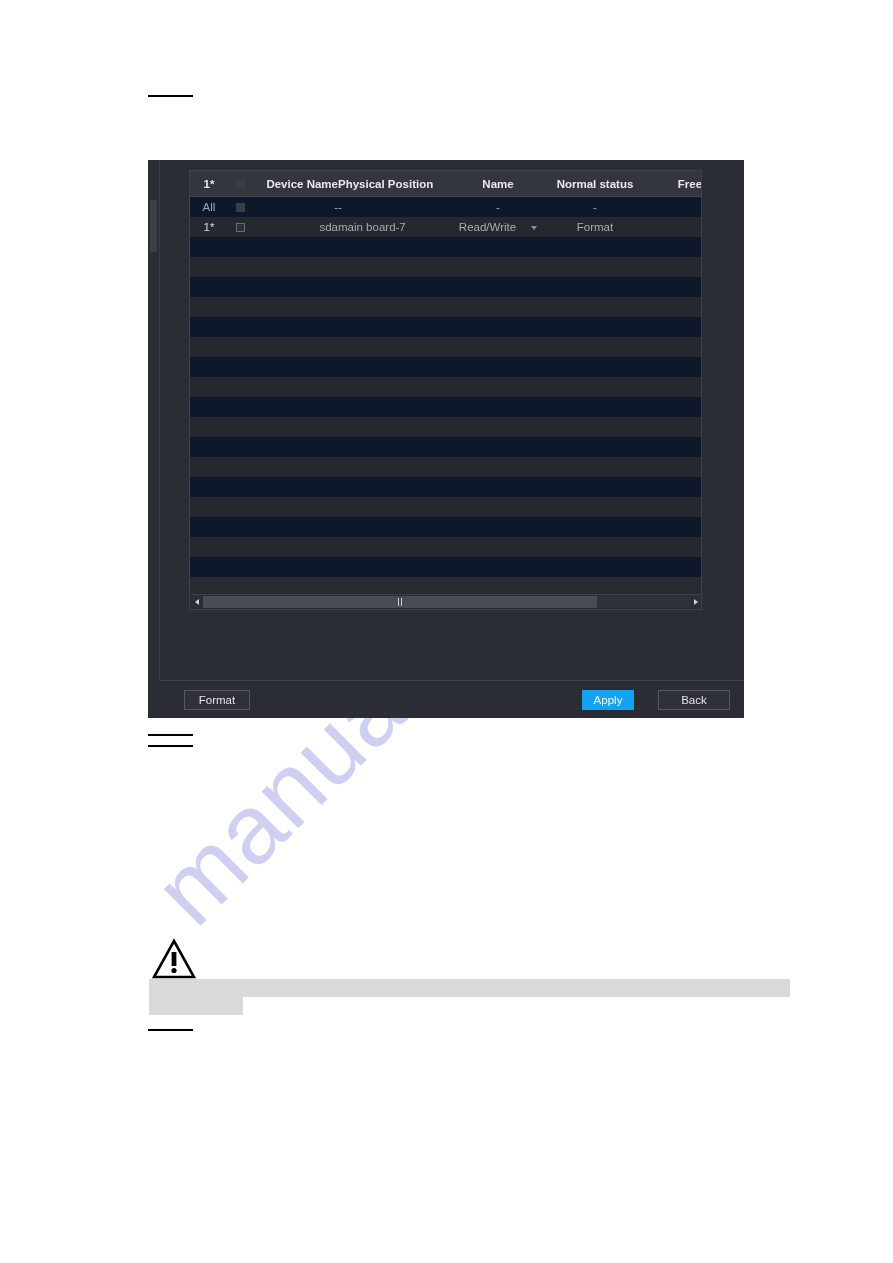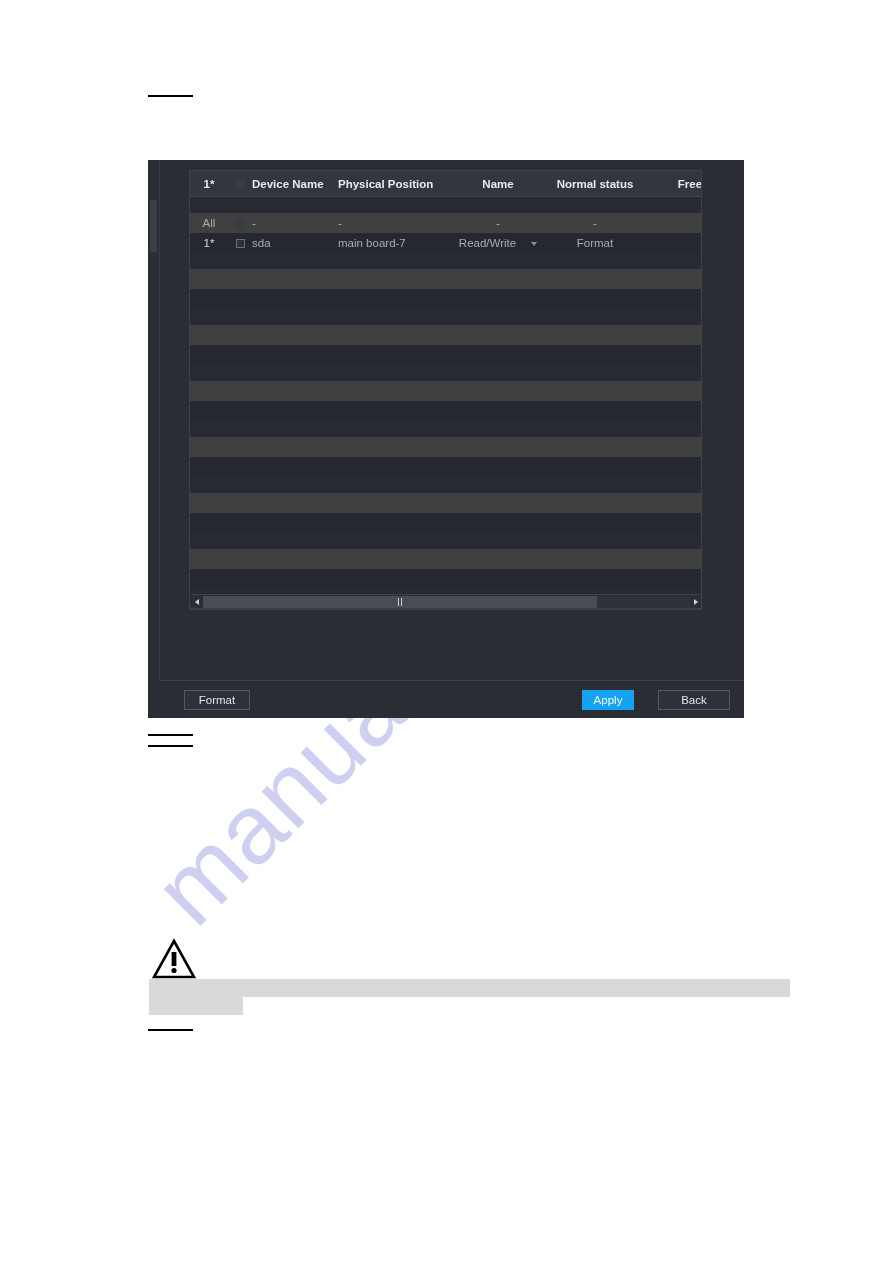--- a/index.html
+++ b/index.html
@@ -127,35 +127,35 @@
     white-space: nowrap;
     overflow: hidden;
   }
 
   .trow {
     display: flex;
     align-items: center;
     height: 20px;
     box-sizing: border-box;
   }
-  .trow.odd  { background: #404040; margin-top: 16px; }
+  .trow.odd  { background: #0f172a; }
   .trow.even { background: #26282f; }
   .trow.data { height: 20px; }
   .trow .cell {
     color: #a9abb3;
     font-size: 11.5px;
     white-space: nowrap;
     overflow: hidden;
   }
   .trow .cell.bright { color: #d6d8dd; }
 
   
   .c-idx   { width: 38px;  text-align: center; flex: 0 0 38px; }
   .c-chk   { width: 24px;  flex: 0 0 24px; display: flex; justify-content: center; align-items: center; }
-  .c-dev   { width: 86px;  text-align: left; flex: 0 0 86px; }
+  .c-dev   { width: 86px;  text-align: right; flex: 0 0 86px; }
   .c-pos   { width: 118px; text-align: left; flex: 0 0 118px; }
   .c-type  { width: 84px;  text-align: center; flex: 0 0 84px; }
   .c-hea   { width: 110px; text-align: center; flex: 0 0 110px; }
   .c-free  { width: 70px;  text-align: right;  flex: 0 0 70px; padding-right: 1px; }
 
   .chk {
     width: 9px;
     height: 9px;
     background: #3a3c46;
     border: 1px solid #3a3c46;

